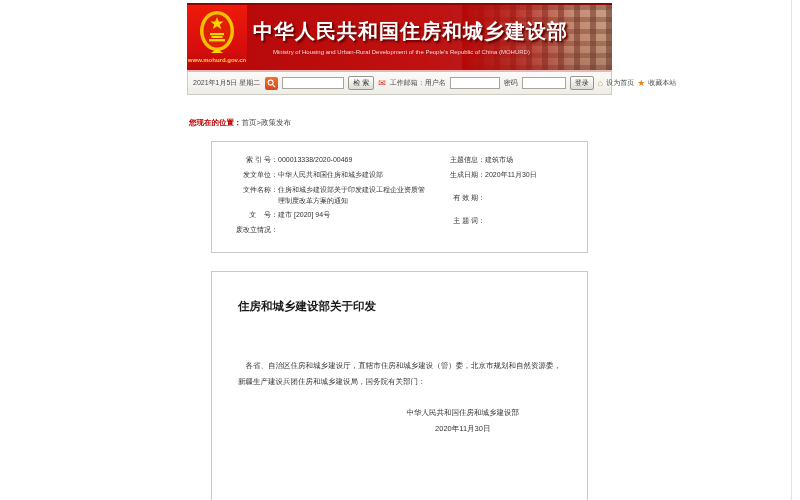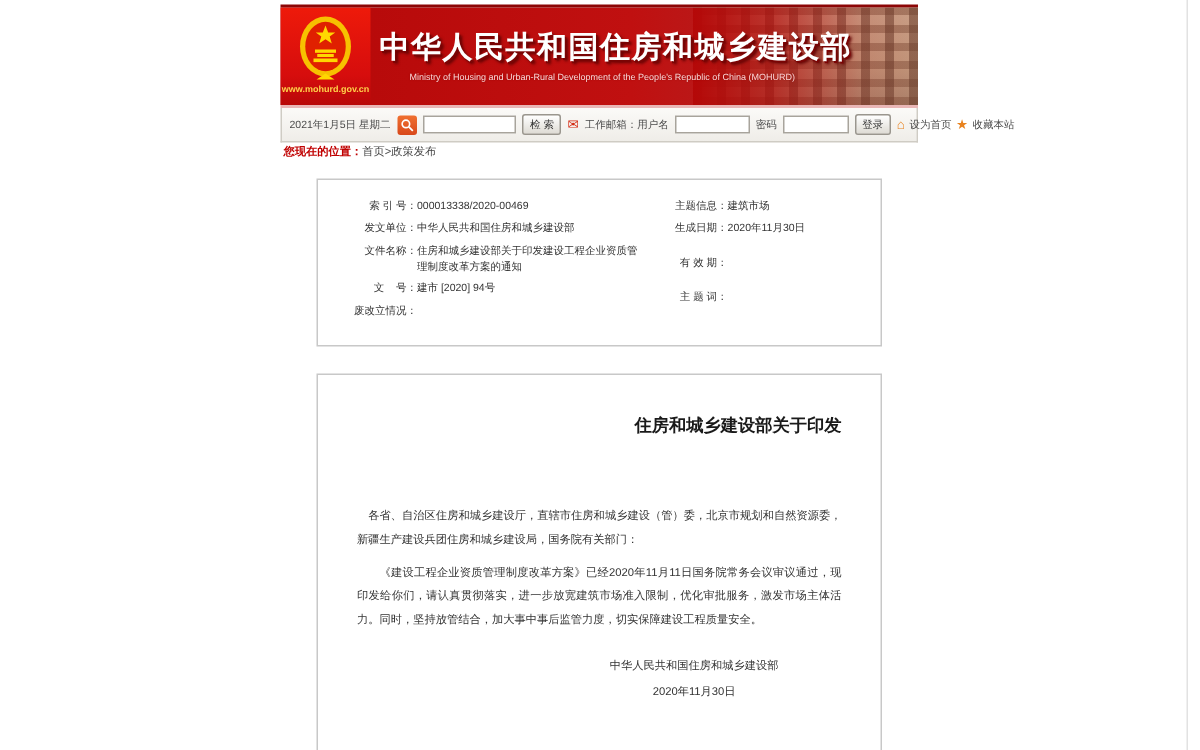--- a/index.html
+++ b/index.html
@@ -42,38 +42,38 @@
   .tb-input.user  { width:50px; }
   .tb-input.pass  { width:44px; }
   .tb-btn { height:14px; border:1px solid #9a968e; border-radius:2px; font-size:7px; color:#333;
     background:linear-gradient(180deg,#ffffff,#dedbd4); padding:0 4px; cursor:pointer; }
   .tb-mail-icon { color:#d42a12; font-size:9px; line-height:1; }
   .tb-right { margin-left:auto; display:flex; align-items:center; gap:3px; }
   .tb-mini-icon { color:#e8821e; font-size:9px; line-height:1; }
   .tb-link { color:#4a4a4a; text-decoration:none; cursor:pointer; }
 
   
-  .crumbs { margin-top:1px; font-size:7.5px; padding-left:2px; }
+  .crumbs { margin-top:23px; font-size:7.5px; padding-left:2px; }
   .crumbs .pre { color:#c00000; font-weight:bold; }
   .crumbs .path { color:#444; }
 
   
   .meta-box { margin:13px auto 0 auto; width:377px; height:112px; background:#fff;
     border:1px solid #c8c8c8; padding:13px 12px; display:flex; font-size:7px; color:#333; }
   .meta-col-left { width:59%; }
   .meta-col-right { width:41%; }
   .meta-row { display:flex; margin-bottom:4px; line-height:1.55; }
   .meta-label { min-width:54px; text-align:right; white-space:pre; flex:0 0 auto; }
   .meta-label.wide { min-width:54px; }
   .meta-value { flex:1; }
   .meta-col-right .meta-row.gap { margin-top:12px; }
 
   .doc-box { margin:18px auto 0 auto; width:377px; height:400px; background:#fff;
     border:1px solid #c8c8c8; padding:24px 26px 0 26px; }
-  .doc-title { text-align:right; font-size:11.5px; font-weight:bold; color:#1a1a1a; line-height:1.75; }
+  .doc-title { text-align:left; font-size:11.5px; font-weight:bold; color:#1a1a1a; line-height:1.75; }
   .doc-body { margin-top:42px; font-size:7.5px; color:#333; line-height:2.05; text-align:justify; }
   .doc-body p.addr { text-indent:1em; }
   .doc-body p.main { text-indent:2em; margin-top:7px; }
   .doc-sign { margin-top:16px; margin-right:42px; text-align:center; float:right;
     font-size:7.5px; color:#333; line-height:2.2; }
 
   .scroll-line { position:absolute; left:791px; top:0; width:1px; height:500px; background:#e2e2e2; }
 </style>
 </head>
 <body>
@@ -169,21 +169,20 @@
       </div>
     </div>
   </div>
 
   <div class="doc-box">
     <div class="doc-title">
       <div>住房和城乡建设部关于印发</div>
     </div>
     <div class="doc-body">
       <p class="addr">各省、自治区住房和城乡建设厅，直辖市住房和城乡建设（管）委，北京市规划和自然资源委，新疆生产建设兵团住房和城乡建设局，国务院有关部门：</p>
-      <p class="main">《建设工程企业资质管理制度改革方案》已经2020年11月11日国务院常务会议审议通过，现印发给你们，请认真贯彻落实，进一步放宽建筑市场准入限制，优化审批服务，激发市场主体活力。同时，坚持放管结合，加大事中事后监管力度，切实保障建设工程质量安全。</p>
       <div class="doc-sign">
         <div>中华人民共和国住房和城乡建设部</div>
         <div>2020年11月30日</div>
       </div>
     </div>
   </div>
 
 </div>
 
 <div class="scroll-line"></div>

